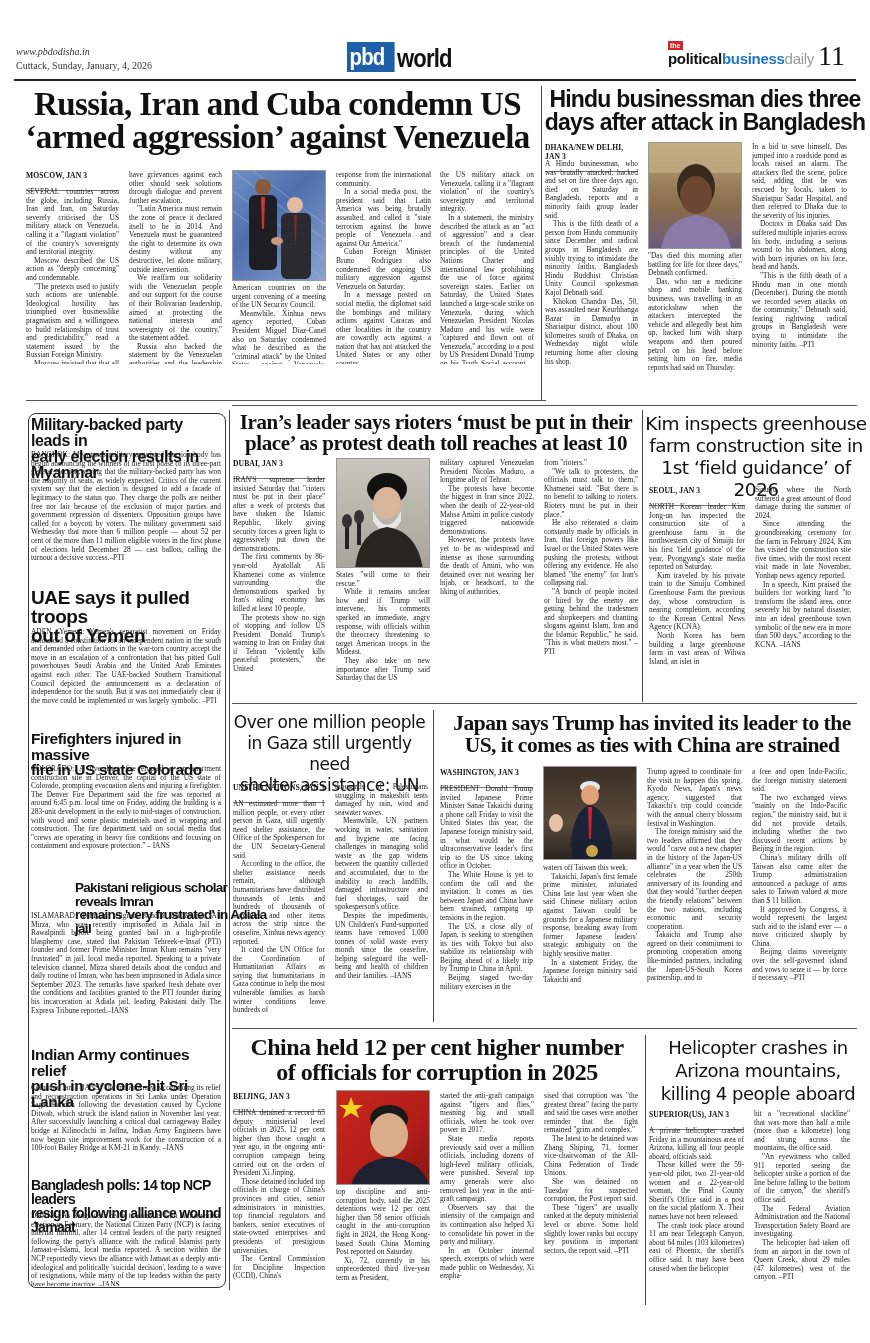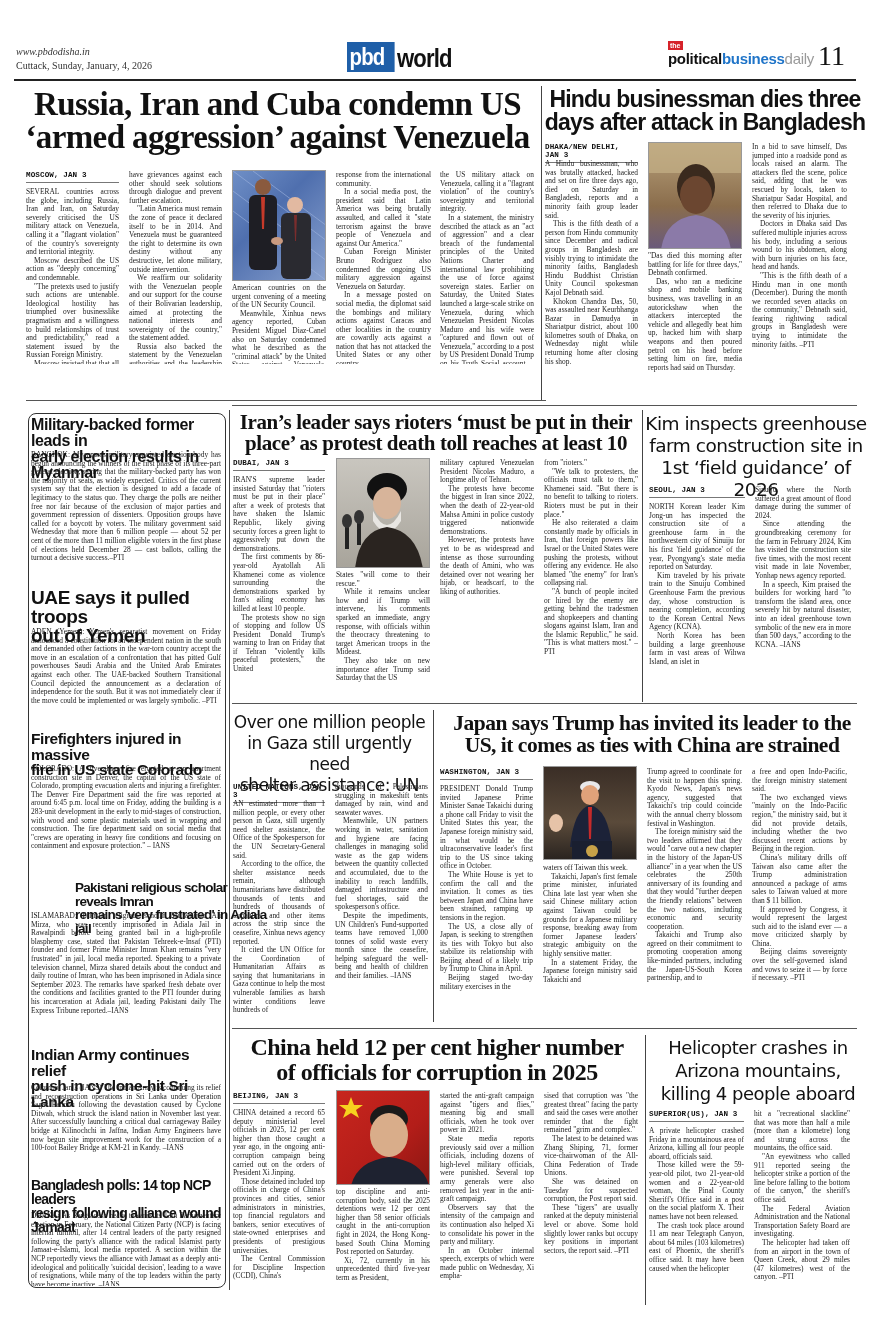--- a/index.html
+++ b/index.html
@@ -19,21 +19,21 @@
   .mh-brand .w2 { color: #1f74c8; }
   .mh-brand .w3 { color: #9a9a9a; font-weight: normal; margin-top: 44px; }
   .mh-page { position: absolute; left: 818px; top: 40px; font-size: 28px; font-family: "Liberation Serif", serif; color: #111; }
   .rule { position: absolute; background: #222; }
 
   .hl { position: absolute; line-height: 1.0; color: #111; }
   .hl.serif { font-family: "Liberation Serif", serif; font-weight: bold; }
   .hl.sans { font-family: "Liberation Sans", sans-serif; font-weight: bold; letter-spacing: -0.5px; }
   .hl.sansn { font-family: "DejaVu Sans", sans-serif; font-weight: normal; letter-spacing: -0.5px; }
   .hl.center { text-align: center; }
-  .dateline { position: absolute; font-family: Liberation Mono, monospace; font-weight: bold; font-size: 7.6px; color: #111; border-bottom: 1px solid #777; padding-bottom: 3px; letter-spacing: 0.1px; }
+  .dateline { position: absolute; font-family: Liberation Serif, serif; font-weight: bold; font-size: 7.6px; color: #111; border-bottom: 1px solid #777; padding-bottom: 10px; letter-spacing: 0.1px; }
   .col { position: absolute; font-size: 7.4px; line-height: 8.6px; text-align: justify; color: #222; overflow: hidden; hyphens: auto; }
   .col p { text-indent: 8px; }
   .col p.first { text-indent: 0; }
   .photo { position: absolute; border: 1px solid #999; overflow: hidden; }
 
   .box { position: absolute; left: 28px; top: 413px; width: 198px; height: 875px; border: 1px solid #333; border-radius: 8px; }
   .brief-hl { position: absolute; left: 31px; font-family: "Liberation Sans", sans-serif; font-weight: bold; color: #111; line-height: 1.0; letter-spacing: -0.4px; }
   .brief-body { position: absolute; left: 31px; width: 190px; font-size: 7.4px; line-height: 8.6px; text-align: justify; color: #222; overflow: hidden; }
   .brief-body b { font-weight: normal; color: #111; }
   .vline { position: absolute; width: 1px; background: #444; }
@@ -138,21 +138,21 @@
       <p>"This is the fifth death of a Hindu man in one month (December). During the month we recorded seven attacks on the community," Debnath said, fearing rightwing radical groups in Bangladesh were trying to intimidate the minority faiths. –PTI</p>
     </div>
 </div>
 
 <div class="hline" style="left:26px; top:400px; width:520px;"></div>
 <div class="hline" style="left:232px; top:405px; width:625px;"></div>
 
 <div class="box"></div>
 <div>
   <div class="brief-hl" style="top:417px; font-size:16px; width:190px;">
-    <div>Military-backed former leads in</div>
+    <div>Military-backed party leads in</div>
     <div>early election results in Myanmar</div>
   </div>
   <div class="brief-body" style="top:451px; height:133px;"><b>BANGKOK:</b> <span>Myanmar's military-appointed election body has begun announcing the winners of the first phase of its three-part general election, saying that the military-backed party has won the majority of seats, as widely expected. Critics of the current system say that the election is designed to add a facade of legitimacy to the status quo. They charge the polls are neither free nor fair because of the exclusion of major parties and government repression of dissenters. Opposition groups have called for a boycott by voters. The military government said Wednesday that more than 6 million people — about 52 per cent of the more than 11 million eligible voters in the first phase of elections held December 28 — cast ballots, calling the turnout a decisive success.–PTI</span></div>
 </div>
 <div>
   <div class="brief-hl" style="top:588px; font-size:19px; width:190px;">
     <div>UAE says it pulled troops</div>
     <div>out of Yemen</div>
   </div>
   <div class="brief-body" style="top:628px; height:96px;"><b>ADEN</b> <span>(Yemen): Yemen's separatist movement on Friday announced a constitution for an independent nation in the south and demanded other factions in the war-torn country accept the move in an escalation of a confrontation that has pitted Gulf powerhouses Saudi Arabia and the United Arab Emirates against each other. The UAE-backed Southern Transitional Council depicted the announcement as a declaration of independence for the south. But it was not immediately clear if the move could be implemented or was largely symbolic. –PTI</span></div>
@@ -334,21 +334,21 @@
       <ellipse cx="52" cy="28" rx="19" ry="14" fill="#1a1a1a"></ellipse>
       <ellipse cx="52" cy="44" rx="19" ry="22" fill="#d9ad8a"></ellipse>
       <path d="M14 95 Q20 70 52 66 Q86 70 92 95 Z" fill="#1e2230"></path>
     </svg>
   </div>
   <div class="col" style="left:336px; top:1188px; width:94px; height:115px;">
       <p style="text-indent: 0px;">top discipline and anti-corruption body, said the 2025 detentions were 12 per cent higher than 58 senior officials caught in the anti-corruption fight in 2024, the Hong Kong-based South China Morning Post reported on Saturday.</p>
       <p>Xi, 72, currently in his unprecedented third five-year term as President,</p>
     </div>
   <div class="col" style="left:440px; top:1092px; width:94px; height:211px;">
-      <p style="text-indent: 0px;">started the anti-graft campaign against "tigers and flies," meaning big and small officials, when he took over power in 2021.</p>
+      <p style="text-indent: 0px;">started the anti-graft campaign against "tigers and flies," meaning big and small officials, when he took over power in 2017.</p>
       <p>State media reports previously said over a million officials, including dozens of high-level military officials, were punished. Several top army generals were also removed last year in the anti-graft campaign.</p>
       <p>Observers say that the intensity of the campaign and its continuation also helped Xi to consolidate his power in the party and military.</p>
       <p>In an October internal speech, excerpts of which were made public on Wednesday, Xi empha-</p>
     </div>
   <div class="col" style="left:544px; top:1092px; width:94px; height:211px;">
       <p style="text-indent: 0px;">sised that corruption was "the greatest threat" facing the party and said the cases were another reminder that the fight remained "grim and complex."</p>
       <p>The latest to be detained was Zhang Shiping, 71, former vice-chairwoman of the All-China Federation of Trade Unions.</p>
       <p>She was detained on Tuesday for suspected corruption, the Post report said.</p>
       <p>These "tigers" are usually ranked at the deputy ministerial level or above. Some hold slightly lower ranks but occupy key positions in important sectors, the report said. –PTI</p>
     </div>

